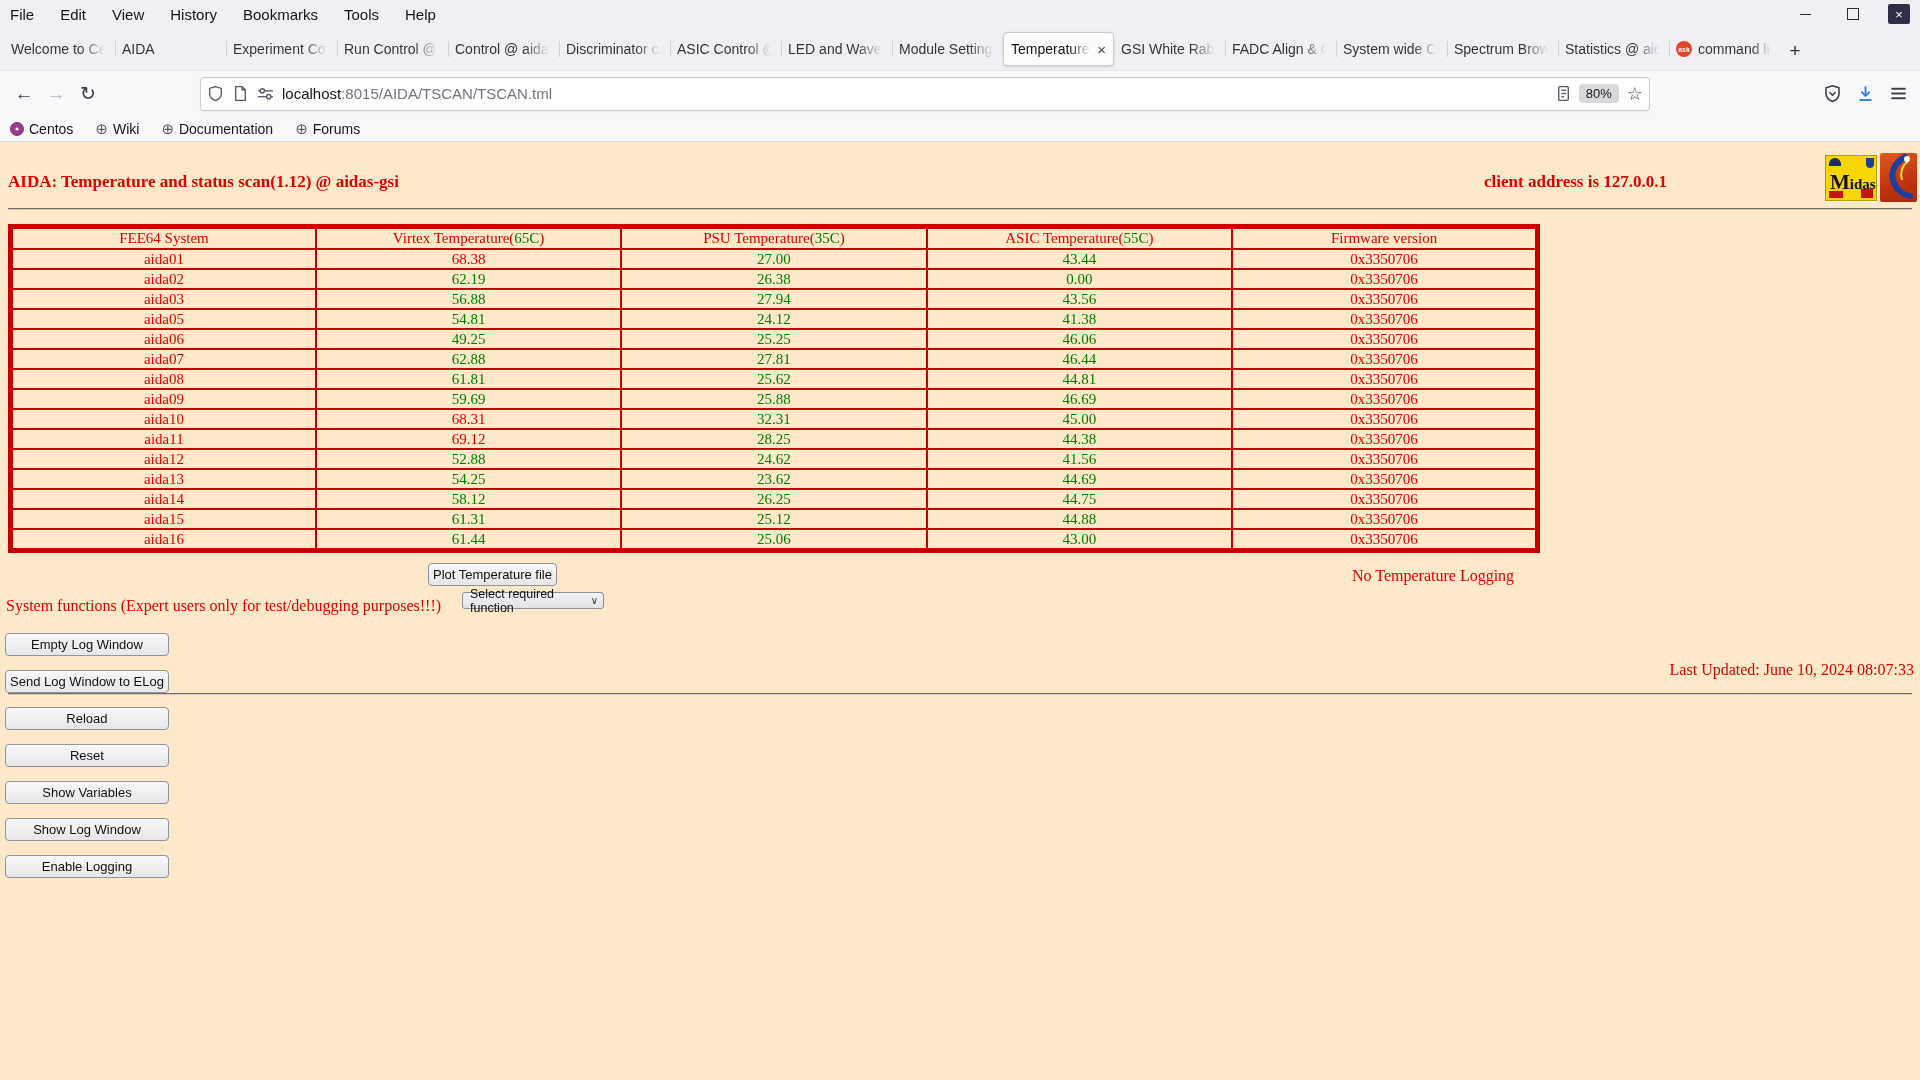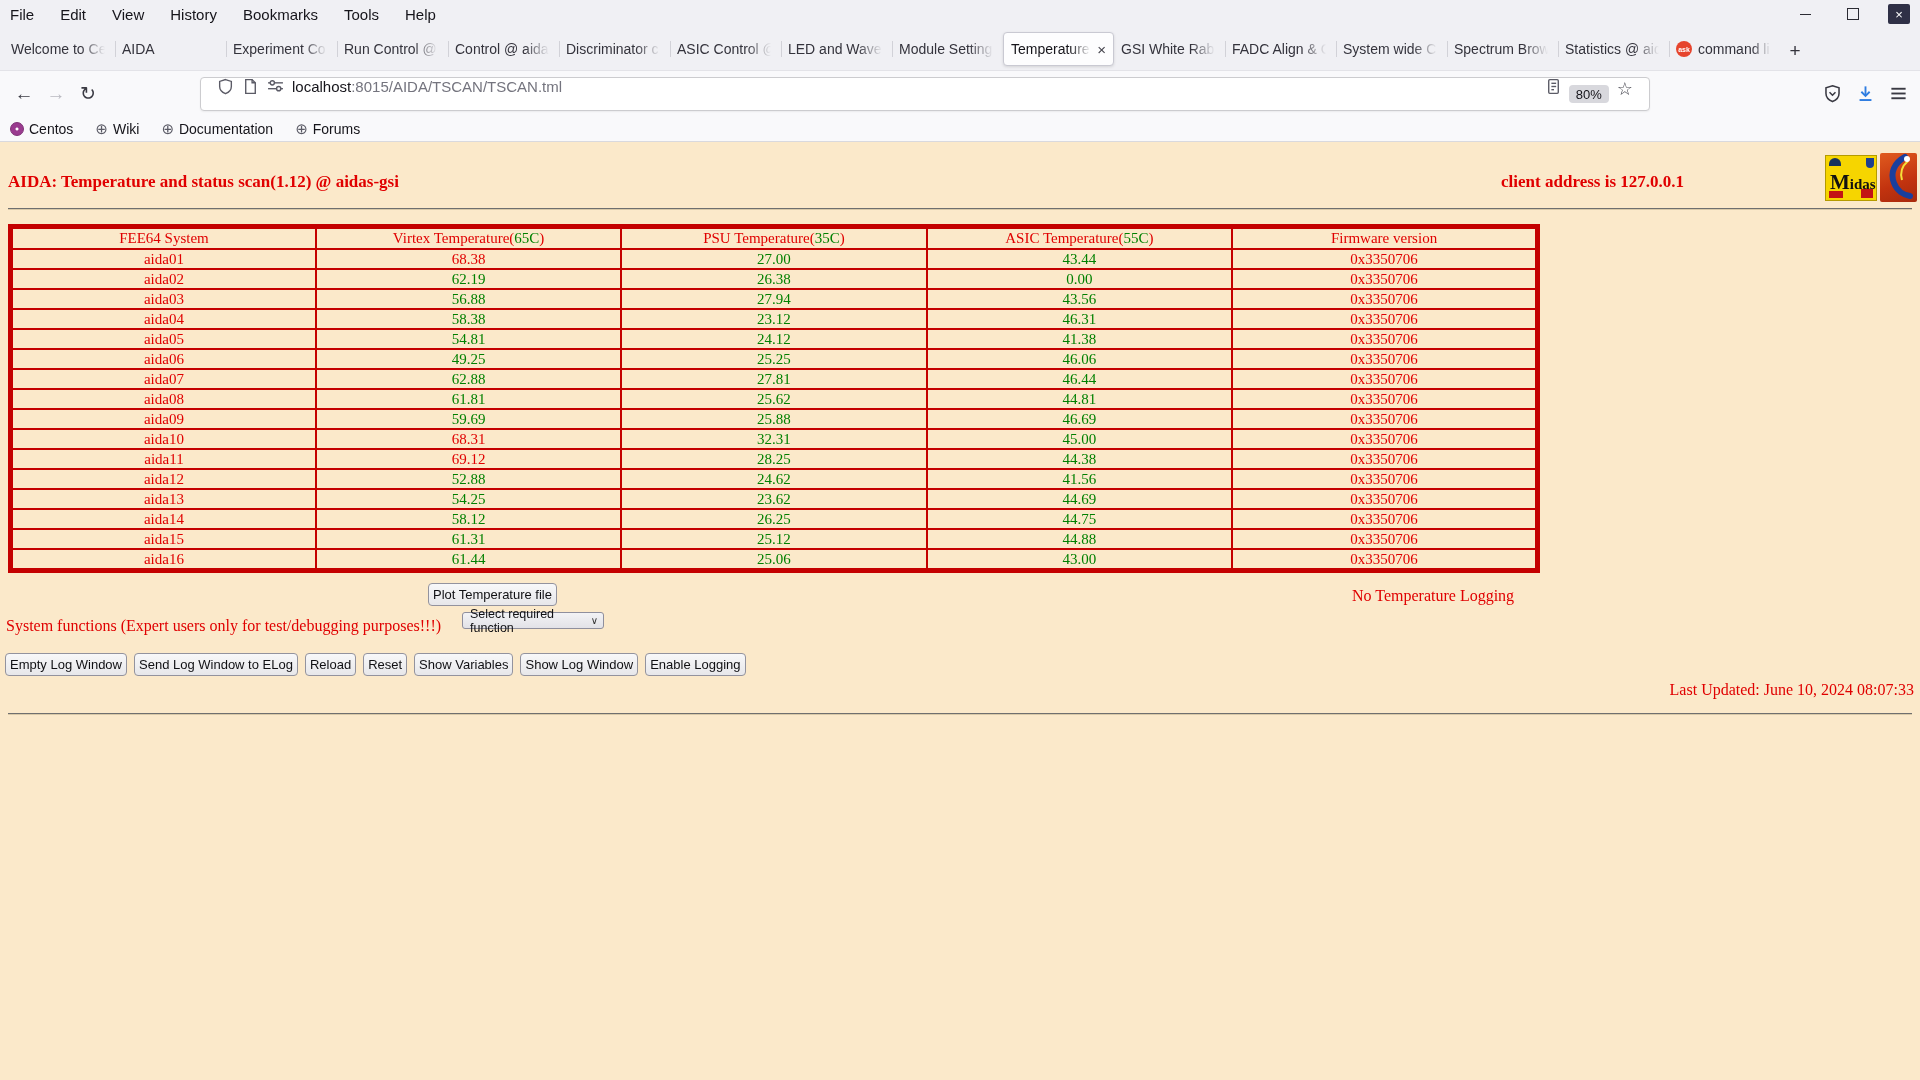--- a/index.html
+++ b/index.html
@@ -34,43 +34,43 @@
                  justify-content:center; margin-right:6px; }
   .newtab-btn { width:30px; height:30px; display:flex; align-items:center; justify-content:center;
                 font-size:19px; color:#34333c; border-radius:4px; }
 
   .navbar { height:46px; background:#f9f9fb; display:flex; align-items:center; padding:0 8px;
             border-top:1px solid #e3e3e8; }
   .nav-icon { width:32px; height:30px; display:flex; align-items:center; justify-content:center;
               font-size:19px; color:#3a3a43; border-radius:4px; }
   .nav-icon.disabled { color:#b9b9c0; }
   .urlbar { flex:1; height:34px; margin:0 10px 0 96px; max-width:1450px; background:#ffffff;
-            border:1px solid #cccccf; border-radius:4px; display:flex; 
-            padding:0 16px; box-shadow:0 1px 2px rgba(0,0,0,.06); }
+            border:1px solid #cccccf; border-radius:4px; display:flex; align-items:center;
+            padding:0 6px; box-shadow:0 1px 2px rgba(0,0,0,.06); }
   .urlbar svg { flex:0 0 auto; }
   .url-text { flex:1; font-size:15px; margin-left:8px; white-space:nowrap; overflow:hidden; }
   .url-host { color:#15141a; }
   .url-rest { color:#74747e; }
   .zoom-pill { background:#d8d8dd; border-radius:4px; font-size:13px; color:#15141a;
                padding:2px 7px; margin:7px 8px; }
   .star { font-size:18px; color:#4a4a53; }
   .nav-right { display:flex; align-items:center; gap:14px; margin-left:auto; padding-right:4px; }
 
   .bookmarksbar { height:26px; background:#f9f9fb; display:flex; align-items:center;
                   padding-left:10px; font-size:14px; color:#15141a; border-bottom:1px solid #d9d9de; }
   .bookmark { display:flex; align-items:center; margin-right:22px; }
   .bm-globe { font-size:15px; color:#5b5b66; margin-right:5px; }
   .bm-centos { width:14px; height:14px; border-radius:50%; margin-right:5px;
                background:radial-gradient(circle at 50% 50%, #fff 0 18%, #9a3b8f 19% 100%);
                border:1px solid #7d2f74; }
 
   
   .content { position:relative; height:938px; background:#fbe9ca;
              font-family:"Liberation Serif", serif; color:#e00000; }
-  .page-header { display:flex; align-items:baseline; padding:30px 4px 0 8px; }
+  .page-header { display:flex; align-items:baseline; padding:30px 21px 0 8px; }
   .page-title { font-size:17px; font-weight:bold; }
   .client-address { margin-left:auto; margin-right:232px; font-size:17px; font-weight:bold; white-space:nowrap; }
   .logo-midas { position:absolute; top:13px; right:43px; width:52px; height:46px; background:#f6d500;
                 border:1px solid #b49b00; }
   .logo-midas .m-text { position:absolute; left:4px; top:14px; font-family:"Liberation Serif",serif;
                         font-weight:bold; color:#111; font-size:15px; }
   .logo-midas .m-text b { font-size:21px; }
   .logo-midas .m-shield { position:absolute; right:2px; top:2px; width:8px; height:10px;
                           background:#1d3f8f; border-radius:0 0 4px 4px; }
   .logo-midas .m-dome { position:absolute; left:3px; top:2px; width:12px; height:8px;
@@ -95,21 +95,21 @@
          background:linear-gradient(#f8f8f9,#e7e7ea); border:1px solid #93939e;
          border-radius:4px; padding:3px 4px; white-space:nowrap; }
   .plot-btn { position:absolute; left:428px; top:10px; }
   .log-status { position:absolute; left:1352px; top:14px; }
   .sysfunc-label { position:absolute; left:6px; top:44px; white-space:nowrap; }
   .func-select { position:absolute; left:462px; top:39px; width:142px; height:17px;
                  background:linear-gradient(#f3f3f5,#e2e2e7); border:1px solid #8f8f9d; border-radius:3px;
                  font-family:"Liberation Sans", sans-serif; font-size:12.5px; color:#101013;
                  display:flex; align-items:center; padding:0 10px 0 7px; }
   .func-select .chev { position:absolute; right:5px; font-size:10px; color:#333; }
-  .action-row { position:absolute; left:5px; top:80px; display:flex; gap:7px; }
+  .action-row { position:absolute; left:5px; top:80px; display:flex; gap:14px;flex-direction:column; }
   .last-updated { position:absolute; right:6px; top:108px; font-size:16px; white-space:nowrap; }
   .rule2 { position:absolute; left:0; right:0; top:140px; margin:0 8px;
            border:none; border-top:1px solid #6f6f6f; border-bottom:1px solid #d9c9a8; }
 </style>
 </head>
 <body>
 
 <div class="chrome">
   <div class="menubar">
     <span style="display:flex;">
@@ -301,27 +301,20 @@
           <td class="t-red">0x3350706</td>
         </tr>
         <tr>
           <td class="t-red">aida03</td>
           <td class="t-green">56.88</td>
           <td class="t-green">27.94</td>
           <td class="t-green">43.56</td>
           <td class="t-red">0x3350706</td>
         </tr>
         <tr>
-          <td class="t-red">aida04</td>
-          <td class="t-green">58.38</td>
-          <td class="t-green">23.12</td>
-          <td class="t-green">46.31</td>
-          <td class="t-red">0x3350706</td>
-        </tr>
-        <tr>
           <td class="t-red">aida05</td>
           <td class="t-green">54.81</td>
           <td class="t-green">24.12</td>
           <td class="t-green">41.38</td>
           <td class="t-red">0x3350706</td>
         </tr>
         <tr>
           <td class="t-red">aida06</td>
           <td class="t-green">49.25</td>
           <td class="t-green">25.25</td>

